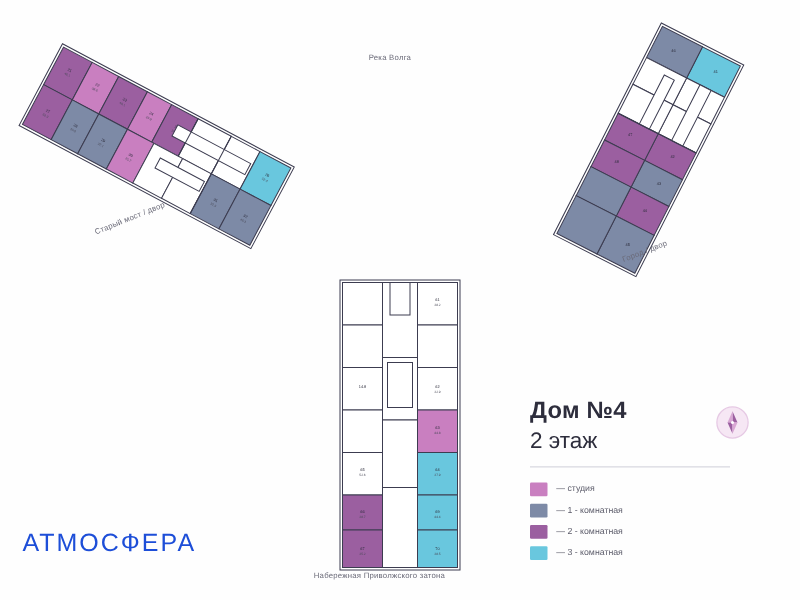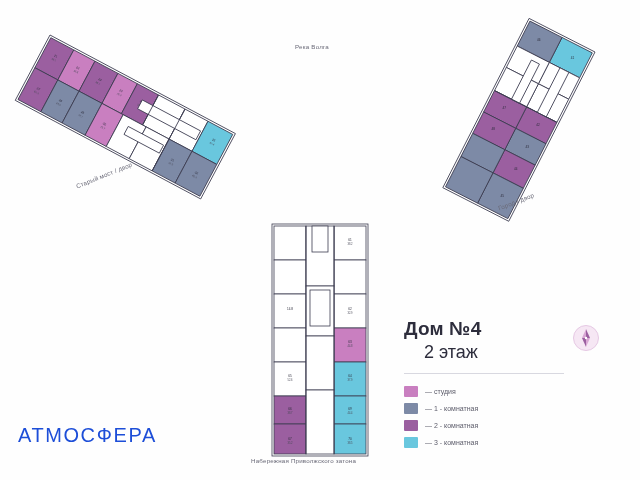--- a/index.html
+++ b/index.html
@@ -55,38 +55,37 @@
     font-size: 20px;
     letter-spacing: 1.6px;
     color: #1d4ed8;
     font-family: "Liberation Sans", sans-serif;
     font-weight: 400;
   }
 
   
   .info {
     position: absolute;
-    left: 404px;
+    left: 424px;
     top: 318px;
     width: 196px;
   }
   .info-title {
     font-size: 19px;
     font-weight: bold;
     color: #2d2d3c;
     line-height: 1.15;
     letter-spacing: 0.2px;
   }
   .info-sub {
     font-size: 18px;
     font-weight: normal;
     color: #2d2d3c;
     line-height: 1.2;
     margin-top: 2px;
-    margin-left: 20px;
   }
   .info-rule {
     margin-top: 10px;
     width: 160px;
     height: 1px;
     background: #d8d8e0;
   }
   .legend {
     margin-top: 10px;
   }

